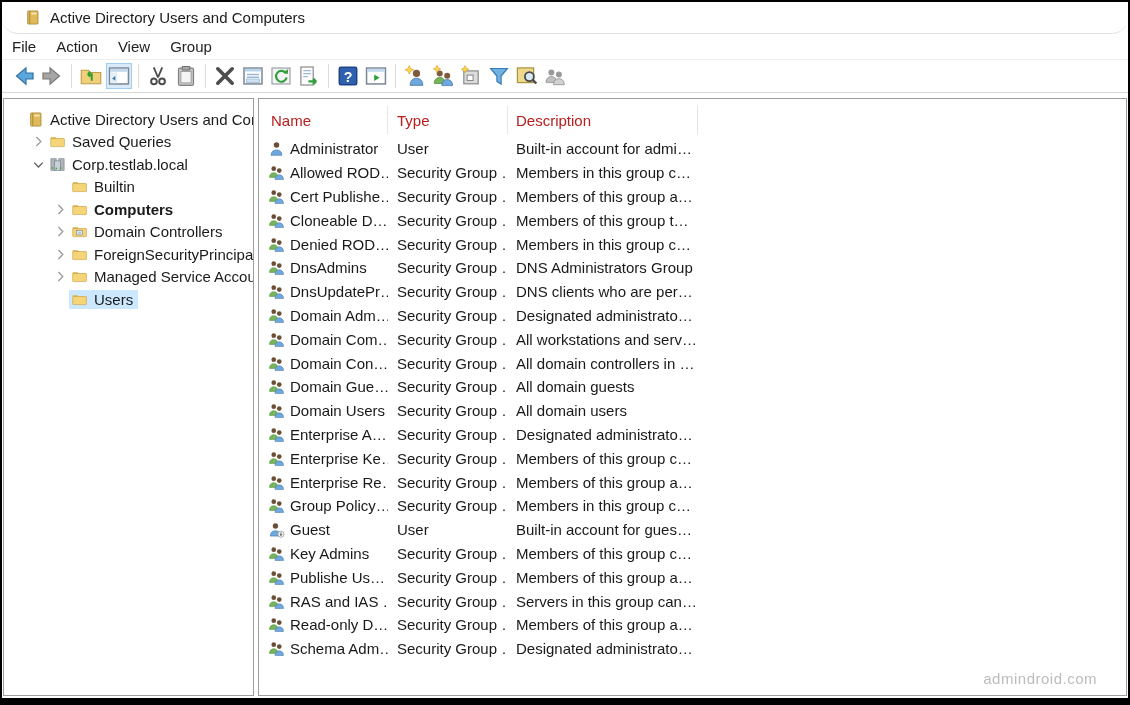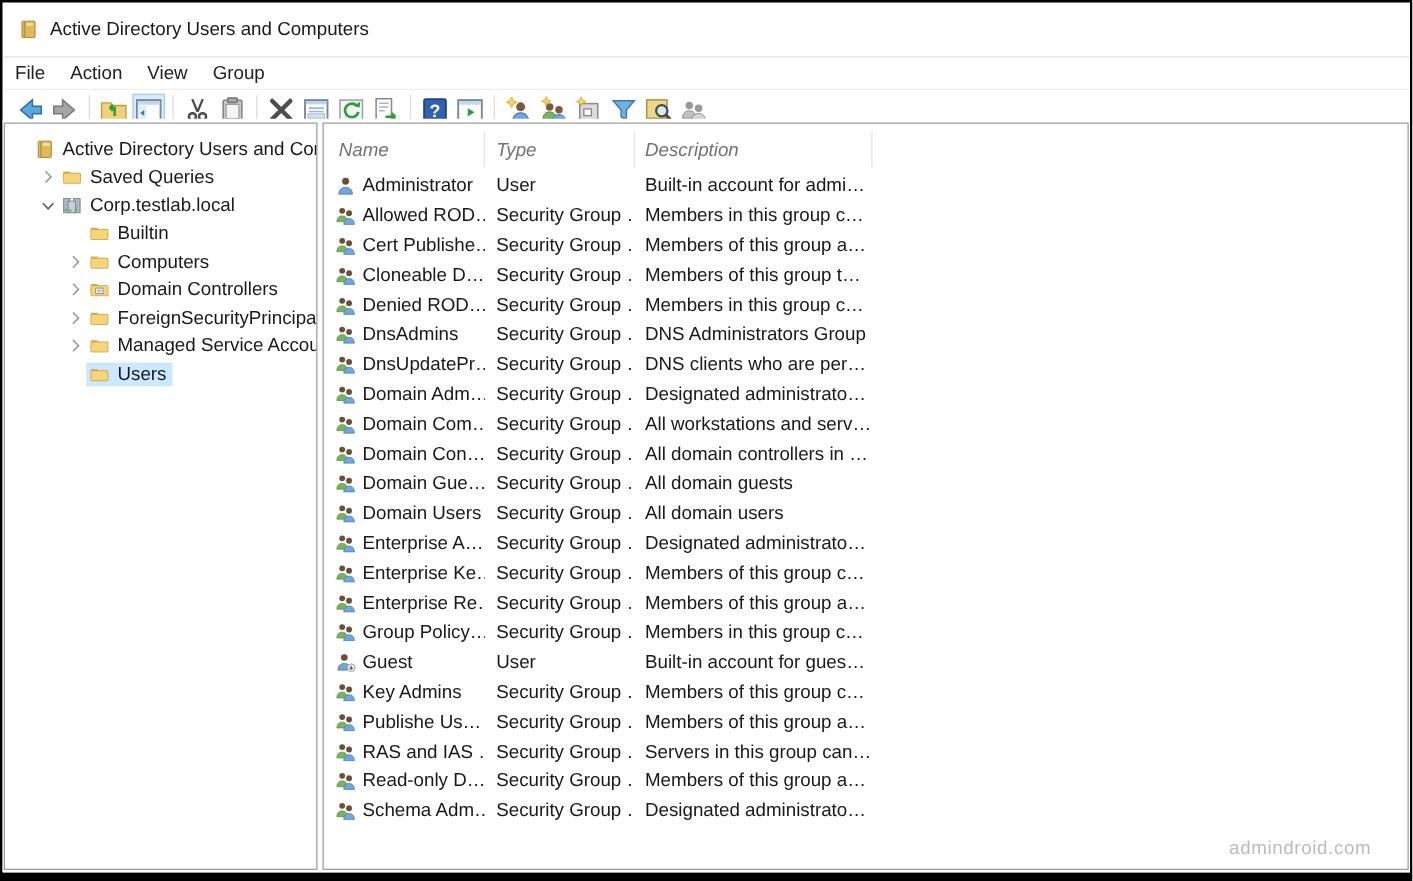--- a/index.html
+++ b/index.html
@@ -3,22 +3,22 @@
 <meta charset="utf-8">
 <style>
   * { box-sizing: border-box; }
   html,body { margin:0; padding:0; background:#fff; }
   body { width:1130px; height:705px; font-family:"Liberation Sans", sans-serif; }
   .window {
     position:relative; width:1130px; height:705px; background:#fff;
     border:2px solid #000; border-bottom-width:7px; overflow:hidden;
   }
   
-  .titlebar { height:44px; display:flex; align-items:center; padding-left:12px;
-    border-bottom:1px solid #e3e3e3; }
+  .titlebar { height:32px; display:flex; align-items:center; padding-left:22px;
+    border-bottom:1px solid #e3e3e3;border-radius:16px; }
   .titlebar .icon { width:17px; height:17px; margin-right:9px; }
   .title-text { font-size:15px; color:#1a1a1a; }
   
   .menubar { height:26px; display:flex; align-items:center; padding-left:0;
     border-bottom:1px solid #eeeeee; }
   .menu-item { font-size:15px; color:#222; padding:2px 10px; cursor:default; }
   
   .toolbar { height:33px; display:flex; align-items:center; padding-left:8px;
     border-bottom:1px solid #d7d7d7; }
   .tb-btn { background:transparent; border:1px solid transparent; width:26px; height:26px;
@@ -32,21 +32,21 @@
     border:1px solid #9d9d9d; background:#fff; overflow:hidden; padding-top:9px; }
   .list-panel { position:absolute; left:256px; top:3px; bottom:2px; right:1px;
     border:1px solid #9d9d9d; background:#fff; overflow:hidden; }
   
   .tree-item { height:22.5px; display:flex; align-items:center; font-size:15px; color:#1a1a1a; white-space:nowrap; }
   .chev { width:17px; height:16px; flex:0 0 17px; display:flex; align-items:center; justify-content:center; }
   .t-inner { display:flex; align-items:center; padding:1px 5px 1px 2px; }
   .t-inner.selected { background:var(--selection-bg,#cce8ff); }
   .t-inner .icon { width:17px; height:17px; margin-right:6px; flex:0 0 17px; }
   
-  .list-header { display:flex; height:28px; margin-top:7px; font-size:15px; color:#737373;font-style:italic; }
+  .list-header { display:flex; height:28px; margin-top:7px; font-size:15px; color:#b91c1c; }
   .h-cell { height:100%; display:flex; align-items:center; border-right:1px solid #e4e4e4; padding-left:8px; }
   .h-cell.c-name { width:129px; padding-left:12px; }
   .h-cell.c-type { width:120px; padding-left:9px; }
   .h-cell.c-desc { width:190px; }
   .list-body { margin-top:3px; }
   .row { display:flex; height:23.8px; align-items:center; font-size:15px; color:#191919; }
   .cell { white-space:nowrap; overflow:hidden; }
   .cell.c-name { width:129px; padding-left:9px; display:flex; align-items:flex-end; }
   .cell.c-name .icon { width:17px; height:17px; margin-right:5px; flex:0 0 17px; }
   .cell.c-type { width:120px; padding-left:9px; }
@@ -295,21 +295,21 @@
           <span class="t-inner">
             <span class="icon">
               <svg viewBox="0 0 16 16">
                 <path d="M1.6 3.9h4.7l1.2 1.4h7v1H1.6z" fill="#dcaf48"></path>
                 <rect x="1.6" y="5.2" width="12.9" height="7.6" rx=".5" fill="#f5d577" stroke="#c8a24a" stroke-width=".6"></rect>
               </svg>
             </span>
             <span>Builtin</span>
           </span>
         </div>
-        <div class="tree-item" style="padding-left: 48px;">
+        <div class="tree-item" style="padding-left: 48px; font-weight: bold;">
           <span class="chev">
             <svg viewBox="0 0 16 16">
               <path d="M6 3.8 10.2 8 6 12.2" fill="none" stroke="#9a9a9a" stroke-width="1.2"></path>
             </svg>
           </span>
           <span class="t-inner">
             <span class="icon">
               <svg viewBox="0 0 16 16">
                 <path d="M1.6 3.9h4.7l1.2 1.4h7v1H1.6z" fill="#dcaf48"></path>
                 <rect x="1.6" y="5.2" width="12.9" height="7.6" rx=".5" fill="#f5d577" stroke="#c8a24a" stroke-width=".6"></rect>

